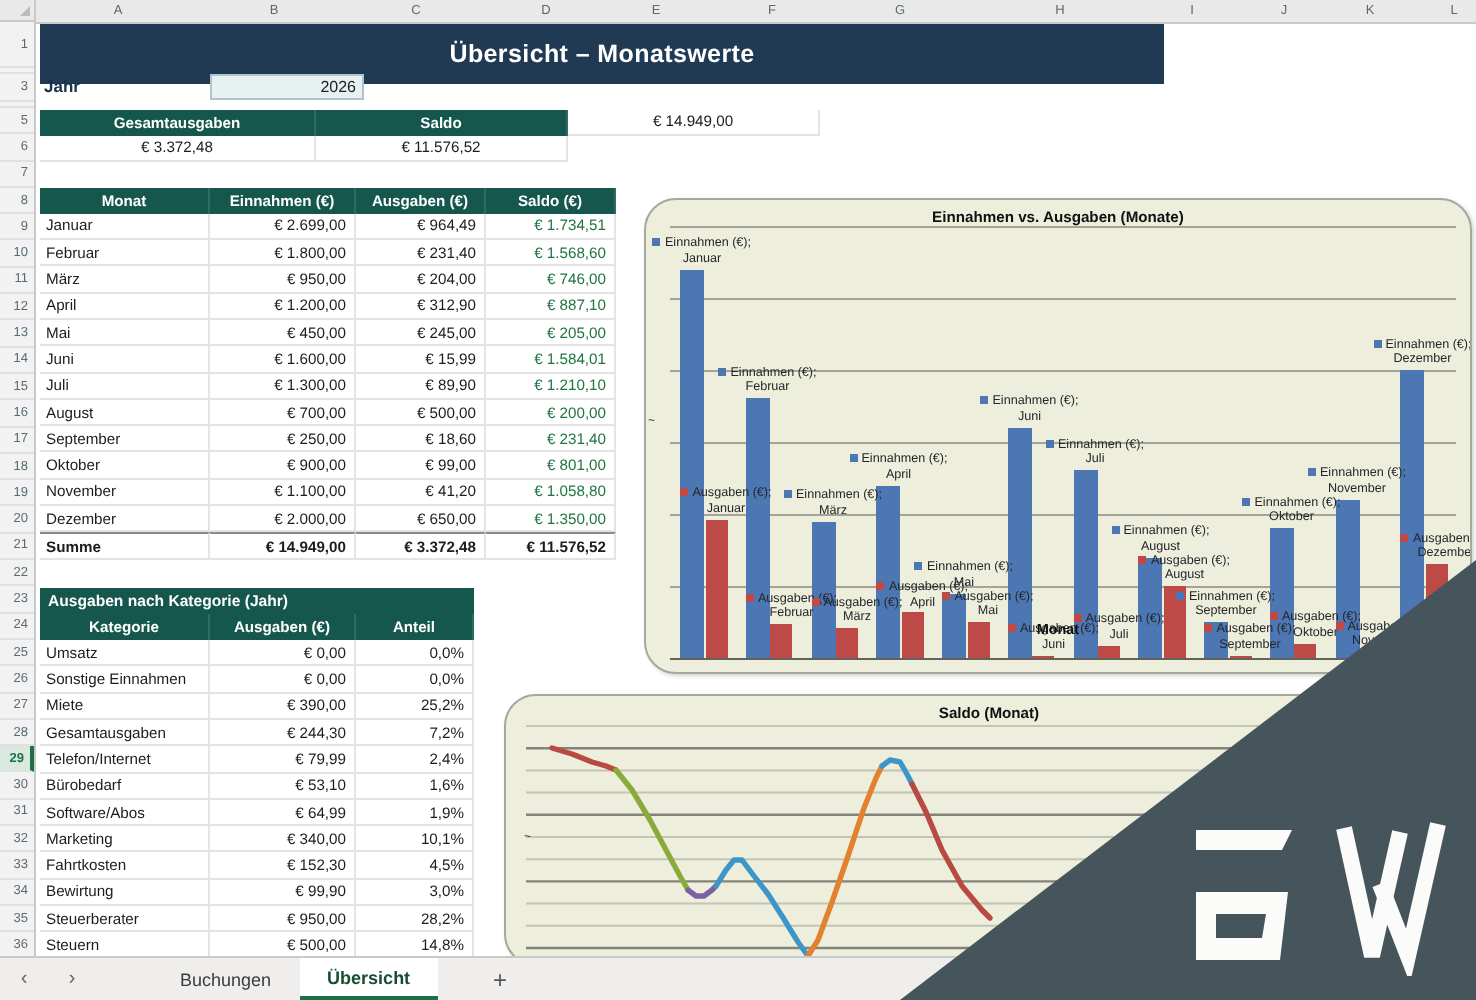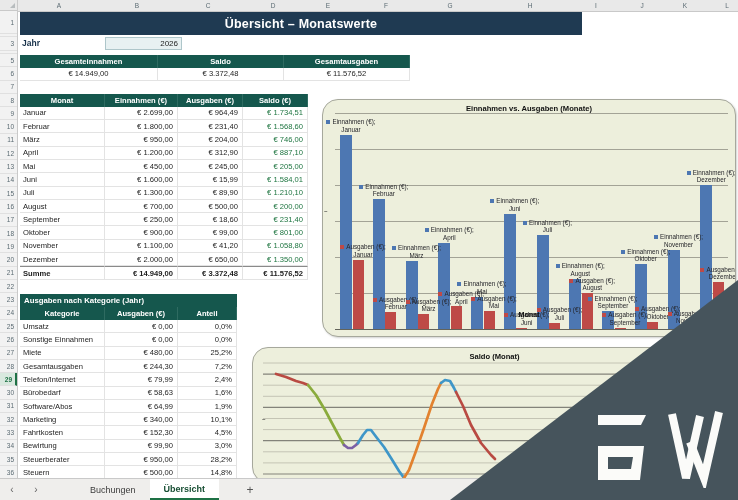--- a/index.html
+++ b/index.html
@@ -9,21 +9,21 @@
   
   #colheaders{position:absolute;left:0;top:0;width:738px;height:11px;background:#e9e9e9;border-bottom:1px solid #c9c9c9;}
   .colletter{position:absolute;top:0;height:11px;font-size:6.5px;color:#5a6a72;line-height:11px;transform:translateX(-50%);}
   #corner{position:absolute;left:0;top:0;width:18px;height:11px;background:#e9e9e9;border-right:1px solid #c9c9c9;border-bottom:1px solid #c9c9c9;box-sizing:border-box;}
   #corner:after{content:"";position:absolute;right:2px;bottom:2px;border-left:5px solid transparent;border-bottom:5px solid #b7bcbe;}
   #rowgutter{position:absolute;left:0;top:11px;width:18px;height:467px;background:#f2f2f2;border-right:1px solid #c9c9c9;box-sizing:border-box;}
   .rownum{position:absolute;left:0;width:17px;font-size:6.5px;color:#5a6a72;text-align:right;padding-right:3px;box-sizing:border-box;border-bottom:1px solid #e0e0e0;display:flex;align-items:center;justify-content:flex-end;}
   .rownum.activeRow{background:#d9e9df;color:#1e7145;font-weight:bold;border-right:2px solid #1e7145;}
 
   
-  #titlebar{position:absolute;left:20px;top:12px;width:562px;height:23px;background:#1f3a52;color:#fff;font-weight:bold;font-size:12.5px;display:flex;align-items:center;justify-content:center;letter-spacing:.2px;}
+  #titlebar{position:absolute;left:20px;top:12px;width:562px;height:30px;background:#1f3a52;color:#fff;font-weight:bold;font-size:12.5px;display:flex;align-items:center;justify-content:center;letter-spacing:.2px;}
   #jahr-label{position:absolute;left:22px;top:38px;font-size:8.5px;font-weight:bold;color:#17314a;}
   #jahr-value{position:absolute;left:105px;top:37px;width:77px;height:13px;background:#e8f1f2;border:1px solid #aec6ca;box-sizing:border-box;font-size:8px;color:#222;display:flex;align-items:center;justify-content:flex-end;padding-right:3px;}
 
   
   .grid{position:absolute;display:grid;grid-auto-rows:13.3px;}
   .th{background:#15574d;color:#fff;font-weight:bold;font-size:7.6px;display:flex;align-items:center;justify-content:center;border-right:1px solid #2e6b61;box-sizing:border-box;}
   .banner{background:#15574d;color:#fff;font-weight:bold;font-size:7.8px;display:flex;align-items:center;padding-left:4px;box-sizing:border-box;}
   .td{background:#fff;font-size:7.6px;color:#1d1d1d;display:flex;align-items:center;border-right:1px solid #e3e3e3;border-bottom:1px solid #e3e3e3;box-sizing:border-box;}
   .td.cl{justify-content:flex-start;padding-left:3px;}
   .td.num{justify-content:flex-end;padding-right:4px;}
@@ -112,23 +112,22 @@
       <div class="rownum" style="top: 428.7px; height: 13.3px;">34</div>
       <div class="rownum" style="top: 442px; height: 13.3px;">35</div>
       <div class="rownum" style="top: 455.3px; height: 13.3px;">36</div>
     </div>
 
   <div id="titlebar">Übersicht – Monatswerte</div>
   <div id="jahr-label">Jahr</div>
   <div id="jahr-value">2026</div>
 
   <div id="summary" class="grid" style="left:20px;top:54.5px;width:390px;grid-template-columns:138px 126px 126px;">
-      <div class="th">Gesamteinnahmen</div>
+      <div class="th">Gesamtausgaben</div>
       <div class="th">Saldo</div>
-      <div class="th">Gesamtausgaben</div>
       <div class="td center">€ 14.949,00</div>
       <div class="td center">€ 3.372,48</div>
       <div class="td center">€ 11.576,52</div>
     </div>
 
   <div id="monthly" class="grid" style="left:20px;top:93.5px;width:288px;grid-template-columns:85px 73px 65px 65px;">
       <div class="th">Monat</div>
       <div class="th">Einnahmen (€)</div>
       <div class="th">Ausgaben (€)</div>
       <div class="th">Saldo (€)</div>
@@ -191,30 +190,30 @@
       <div class="th">Kategorie</div>
       <div class="th">Ausgaben (€)</div>
       <div class="th">Anteil</div>
       <div class="td cl">Umsatz</div>
       <div class="td num">€ 0,00</div>
       <div class="td num">0,0%</div>
       <div class="td cl">Sonstige Einnahmen</div>
       <div class="td num">€ 0,00</div>
       <div class="td num">0,0%</div>
       <div class="td cl">Miete</div>
-      <div class="td num">€ 480,00</div>
+      <div class="td num">€ 390,00</div>
       <div class="td num">25,2%</div>
       <div class="td cl">Gesamtausgaben</div>
       <div class="td num">€ 244,30</div>
       <div class="td num">7,2%</div>
       <div class="td cl">Telefon/Internet</div>
       <div class="td num">€ 79,99</div>
       <div class="td num">2,4%</div>
       <div class="td cl">Bürobedarf</div>
-      <div class="td num">€ 58,63</div>
+      <div class="td num">€ 53,10</div>
       <div class="td num">1,6%</div>
       <div class="td cl">Software/Abos</div>
       <div class="td num">€ 64,99</div>
       <div class="td num">1,9%</div>
       <div class="td cl">Marketing</div>
       <div class="td num">€ 340,00</div>
       <div class="td num">10,1%</div>
       <div class="td cl">Fahrtkosten</div>
       <div class="td num">€ 152,30</div>
       <div class="td num">4,5%</div>

